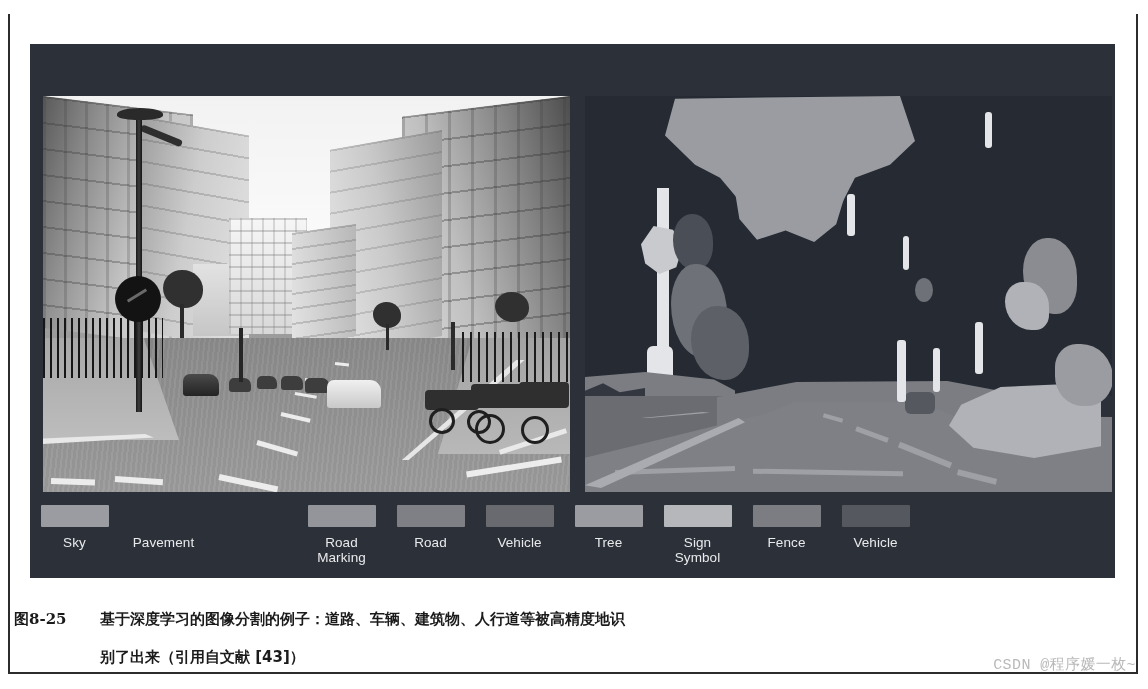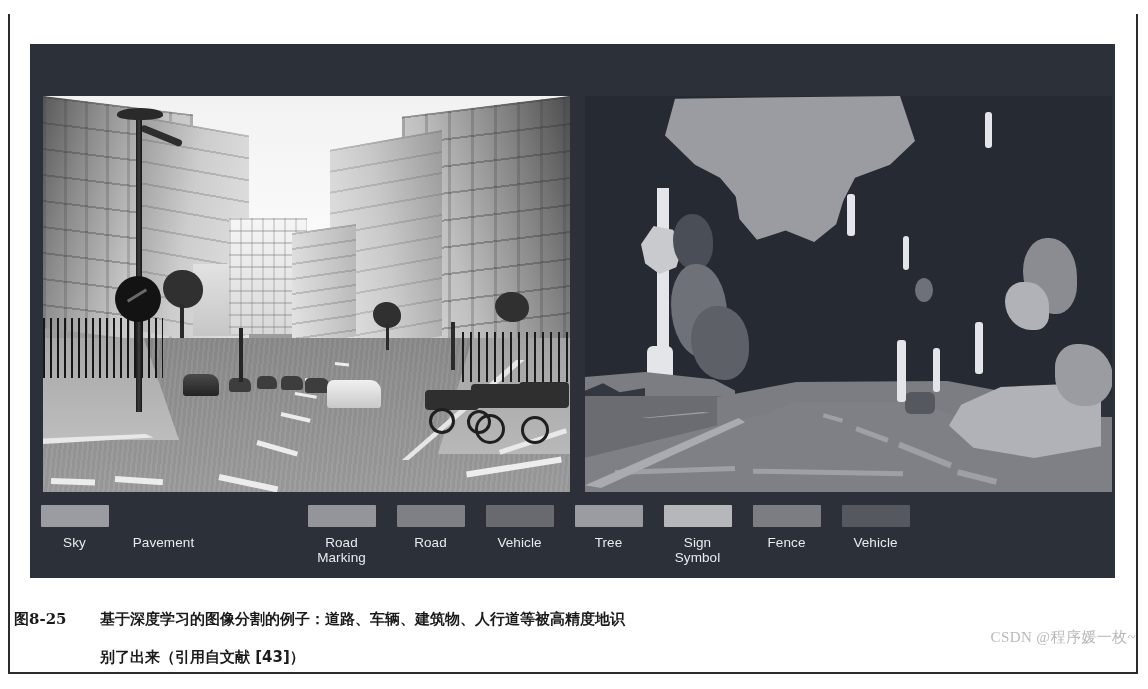--- a/index.html
+++ b/index.html
@@ -339,24 +339,24 @@
     font-weight: 700;
   }
   #caption .cap-line2 {
     display: block;
     padding-left: 86px;
   }
 
   #watermark {
     position: absolute;
     right: 12px;
-    top: 628px;
+    top: 655px;
     color: #b9b9b9;
     font-size: 15px;
-    font-family: Liberation Serif, serif;
+    font-family: Liberation Mono, monospace;
     letter-spacing: .4px;
     white-space: nowrap;
   }
 </style>
 </head>
 <body>
 
 <div id="page">
 
   <div class="page-border-left"></div>

